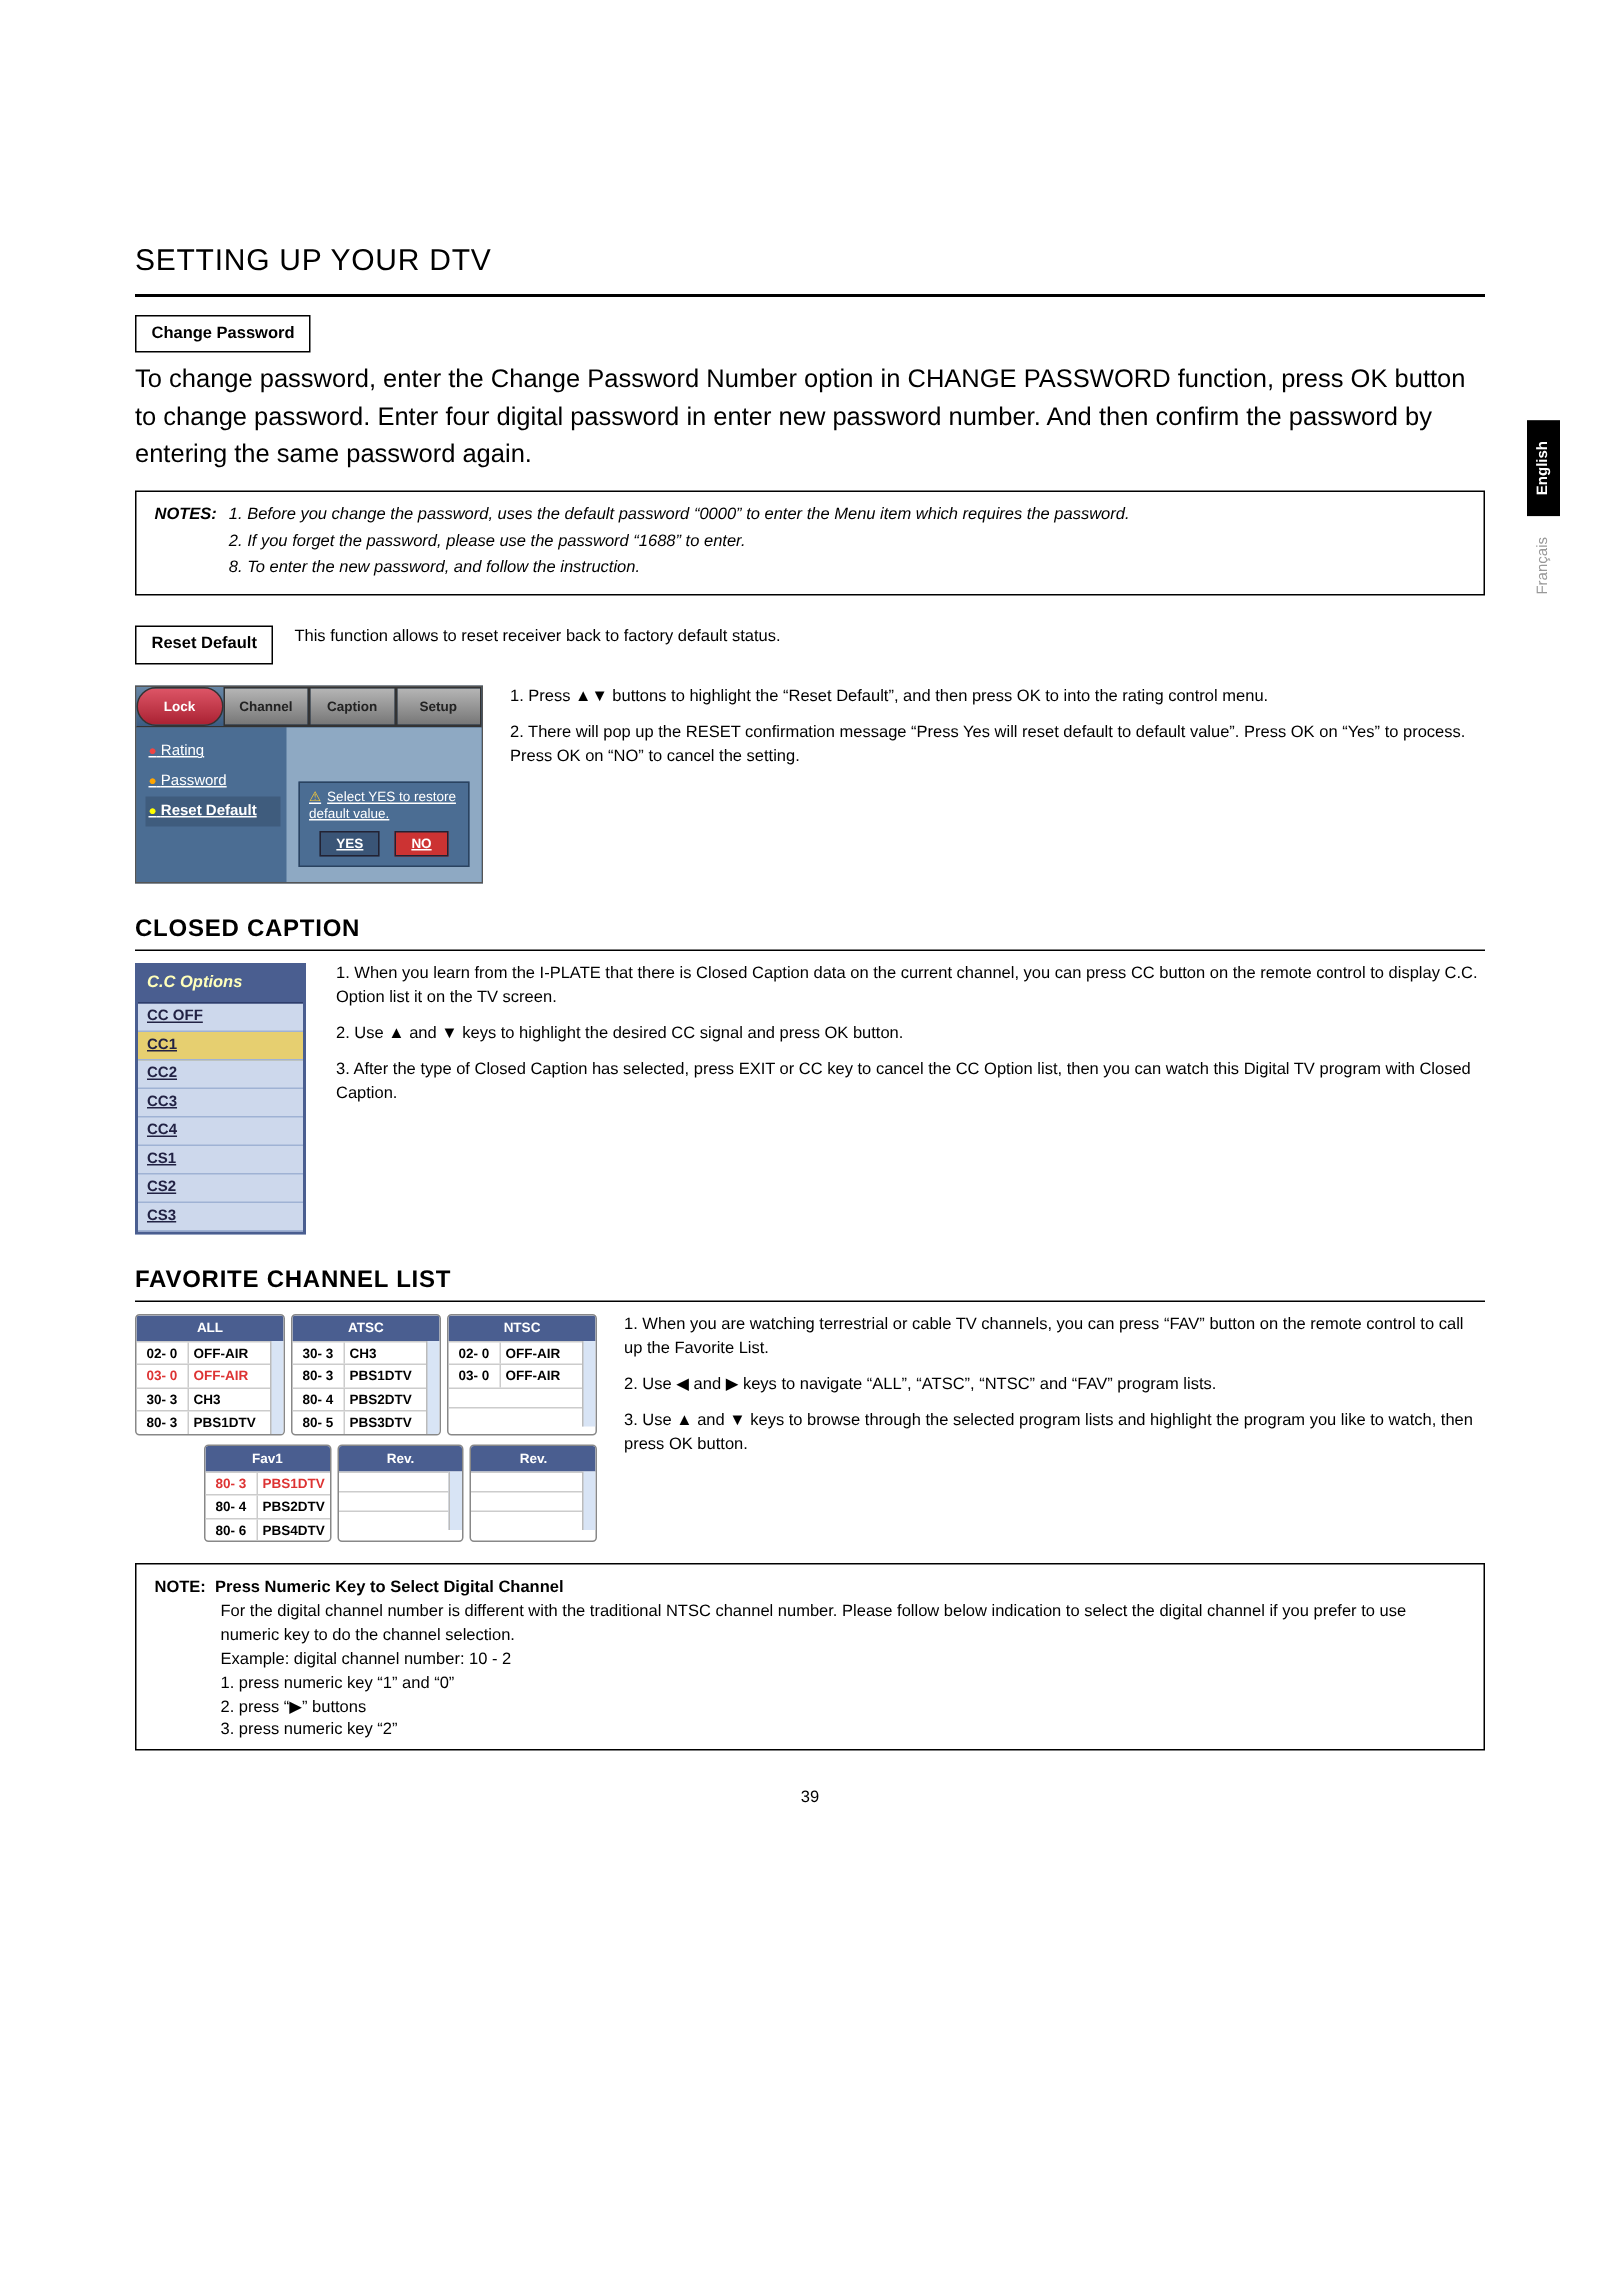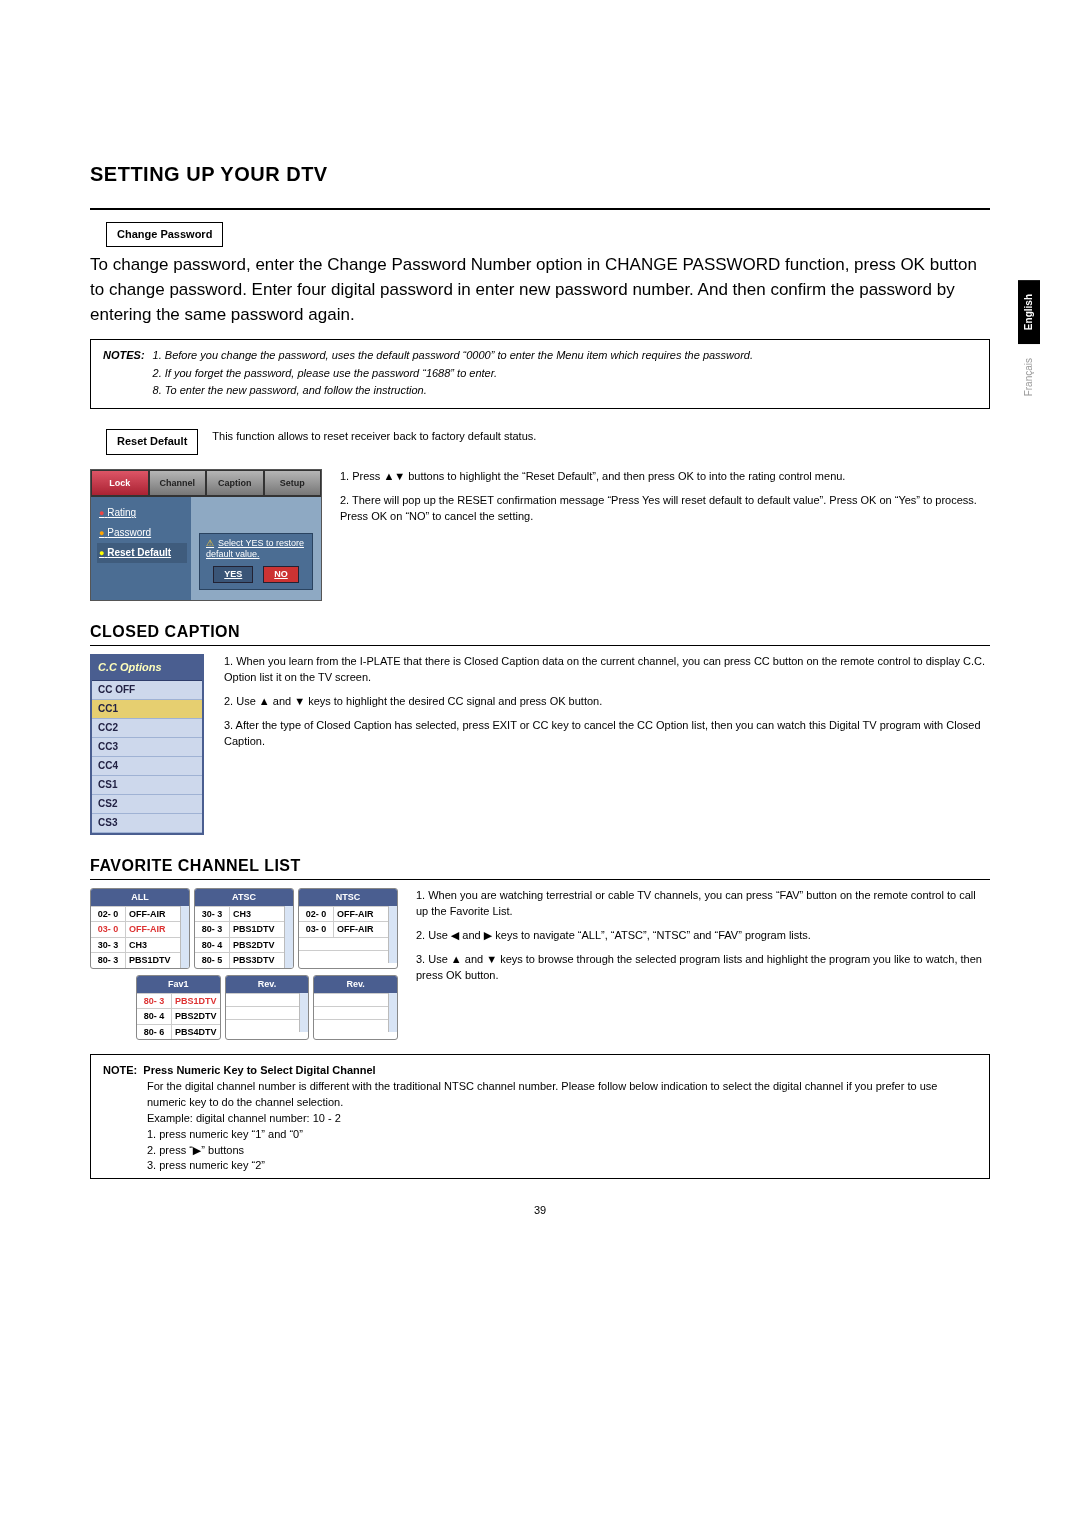--- a/index.html
+++ b/index.html
@@ -30,42 +30,42 @@
     writing-mode: vertical-rl;
     transform: rotate(180deg);
     padding: 14px 4px;
     font-size: 10px;
     text-align: center;
   }
   .lang-en { background: #000; color: #fff; font-weight: bold; }
   .lang-fr { background: #fff; color: #999; }
   h1 {
     font-size: 20px;
-    font-weight: bold;
+    font-weight: normal;
     margin: 0 0 4px 0;
     border-bottom: 2px solid #000;
-    padding-bottom: 20px;
+    padding-bottom: 8px;
     letter-spacing: 0.5px;
     text-transform: uppercase;
   }
   h2 {
     font-size: 16px;
     font-weight: bold;
     margin: 20px 0 4px 0;
     border-bottom: 1px solid #000;
     padding-bottom: 2px;
     letter-spacing: 0.5px;
   }
   .sub-label {
     border: 1px solid #000;
     display: inline-block;
     padding: 4px 10px;
     font-weight: bold;
     font-size: 11px;
-    margin: 8px 0 6px 16px;
+    margin: 8px 0 6px 0;
   }
   .para {
     font-size: 17px;
     margin: 0 0 8px 0;
     line-height: 1.45;
   }
   .notes-box {
     border: 1px solid #000;
     padding: 8px 12px;
     margin: 12px 0;
@@ -107,20 +107,21 @@
     padding: 6px 0;
     font-weight: bold;
     font-size: 9px;
     border: 1px solid #333;
     background: linear-gradient(#b5b5b5,#777);
     color: #222;
   }
   .menu-tab.active {
     background: linear-gradient(#d56,#a23);
     color: #fff;
+    border-radius: 13px;
   }
   .menu-body { display: flex; background: #4b6d93; text-decoration: underline; }
   .menu-side { width: 90px; padding: 6px 4px 18px 6px; }
   .menu-side-item { padding: 3px 2px; font-size: 10px; }
   .menu-side-item .bullet { font-size: 9px; }
   .bullet-r { color: #e44; }
   .bullet-o { color: #ffa500; }
   .bullet-y { color: #ff0; }
   .menu-side-item.sel { background: rgba(0,0,0,0.15); font-weight: bold; }
   .menu-right { flex: 1; background: #8ea9c3; padding: 36px 8px 10px 8px; position: relative; }
@@ -143,21 +144,21 @@
   .cc-ill {
     width: 110px;
     border: 2px solid #4a5e90;
     background: #cdd8ec;
     font-size: 10px;
   }
   .cc-head {
     background: #4a5e90; color: #ffb; font-weight: bold; font-style: italic; padding: 4px 6px; font-size: 11px; border-bottom: 1px solid #2e3d6b;
   }
   .cc-row {
-    padding: 2px 6px; border-bottom: 1px solid #9fb2d4; color: #224; font-weight: bold; font-size: 10px;
+    padding: 2px 6px; border-bottom: 1px solid #9fb2d4; color: #224; font-weight: bold; font-size: 10px; text-decoration: underline;
   }
   .cc-row.sel { background: #e6cf70; }
 
   
   .fav-ill { width: 308px; }
   .fav-grid { display: grid; grid-template-columns: repeat(3, 1fr); gap: 4px; }
   .fav-pane {
     border: 1px solid #888; font-size: 9px; background: #fff; border-radius: 3px; overflow: hidden;
   }
   .fav-pane .phd {

